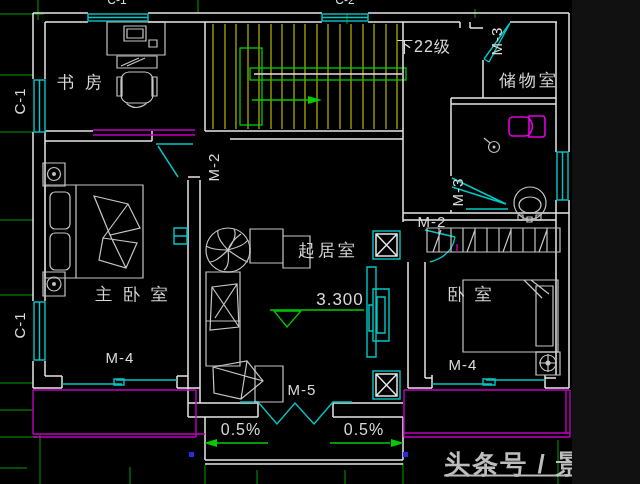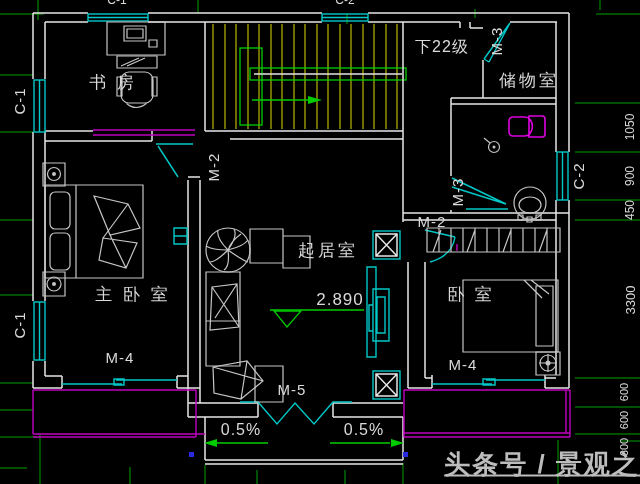--- a/index.html
+++ b/index.html
@@ -1,17 +1,17 @@
 <!DOCTYPE html>
 <html style="--bg: #000000; --wall: #e6e6e6; --furniture: #c6c6c6; --cyan: #00c8c8; --grid: #00a000; --green: #00cc00; --yellow: #b8b800; --magenta: #bf00bf; --toilet: #e000e0; --blue: #2a2ae0; --text: #d9d9d9; --watermark: #bdbdbd;"><head>
 <meta charset="utf-8">
 <style>
   html,body{margin:0;padding:0;background:#111;}
   #stage{
-    position:relative;width:640px;height:484px;background:var(--bg,#000);
+    position:relative;width:572px;height:484px;background:var(--bg,#000);
     overflow:hidden;font-family:"Liberation Sans",sans-serif;
   }
   #stage svg{position:absolute;left:0;top:0;}
   
   .w    {stroke:var(--wall);fill:none;stroke-width:1.5;}
   .f    {stroke:var(--furniture);fill:none;stroke-width:1.2;}
   .cy   {stroke:var(--cyan);fill:none;stroke-width:1.4;}
   .gr   {stroke:var(--grid);fill:none;stroke-width:1;}
   .gn   {stroke:var(--green);fill:none;stroke-width:1.3;}
   .gnf  {fill:var(--green);stroke:none;}
@@ -224,38 +224,38 @@
     <rect class="bl" x="189" y="452" width="5" height="5"></rect>
     <rect class="bl" x="403" y="452" width="5" height="5"></rect>
   </svg>
 
   <div class="lbl dim" style="left:117px;top:0px;">C-1</div>
   <div class="lbl dim" style="left:345px;top:0px;">C-2</div>
   <div class="lbl v" style="left:19px;top:101px;">C-1</div>
   <div class="lbl v" style="left:19px;top:325px;">C-1</div>
   <div class="lbl v" style="left:578px;top:176px;">C-2</div>
 
-  <div class="lbl cjk" style="left:113px;top:82px;">书 房</div>
+  <div class="lbl cjk" style="left:81px;top:82px;">书 房</div>
   <div class="lbl cjk" style="left:529px;top:80px;">储物室</div>
   <div class="lbl cjk" style="left:328px;top:250px;">起居室</div>
   <div class="lbl cjk" style="left:133px;top:294px;">主 卧 室</div>
   <div class="lbl cjk" style="left:471px;top:294px;font-family:Liberation Serif, serif;">卧 室</div>
 
-  <div class="lbl" style="left:424px;top:47px;font-size:16px;margin-left:18px;">下22级</div>
-  <div class="lbl" style="left:340px;top:299px;font-size:17px;">2.890</div>
+  <div class="lbl" style="left:424px;top:47px;font-size:16px;">下22级</div>
+  <div class="lbl" style="left:340px;top:299px;font-size:17px;">3.300</div>
   <div class="lbl" style="left:241px;top:430px;font-size:16px;">0.5%</div>
   <div class="lbl" style="left:364px;top:430px;font-size:16px;">0.5%</div>
 
   <div class="lbl v" style="left:213px;top:167px;">M-2</div>
   <div class="lbl" style="left:432px;top:221px;">M-2</div>
   <div class="lbl v" style="left:496px;top:41px;">M-3</div>
   <div class="lbl v" style="left:457px;top:192px;">M-3</div>
   <div class="lbl" style="left:120px;top:357px;">M-4</div>
   <div class="lbl" style="left:463px;top:364px;">M-4</div>
-  <div class="lbl" style="left:292px;top:389px;">M-5</div>
+  <div class="lbl" style="left:302px;top:389px;">M-5</div>
 
   <div class="lbl v dim" style="left:630px;top:127px;">1050</div>
   <div class="lbl v dim" style="left:630px;top:176px;">900</div>
   <div class="lbl v dim" style="left:630px;top:210px;">450</div>
   <div class="lbl v dim" style="left:630px;top:300px;font-size:13px;">3300</div>
   <div class="lbl v dims" style="left:624px;top:392px;">600</div>
   <div class="lbl v dims" style="left:624px;top:420px;">600</div>
   <div class="lbl v dims" style="left:624px;top:447px;">600</div>
 
   <div class="wm" style="left:556px;top:464px;">头条号 / 景观之家</div>

